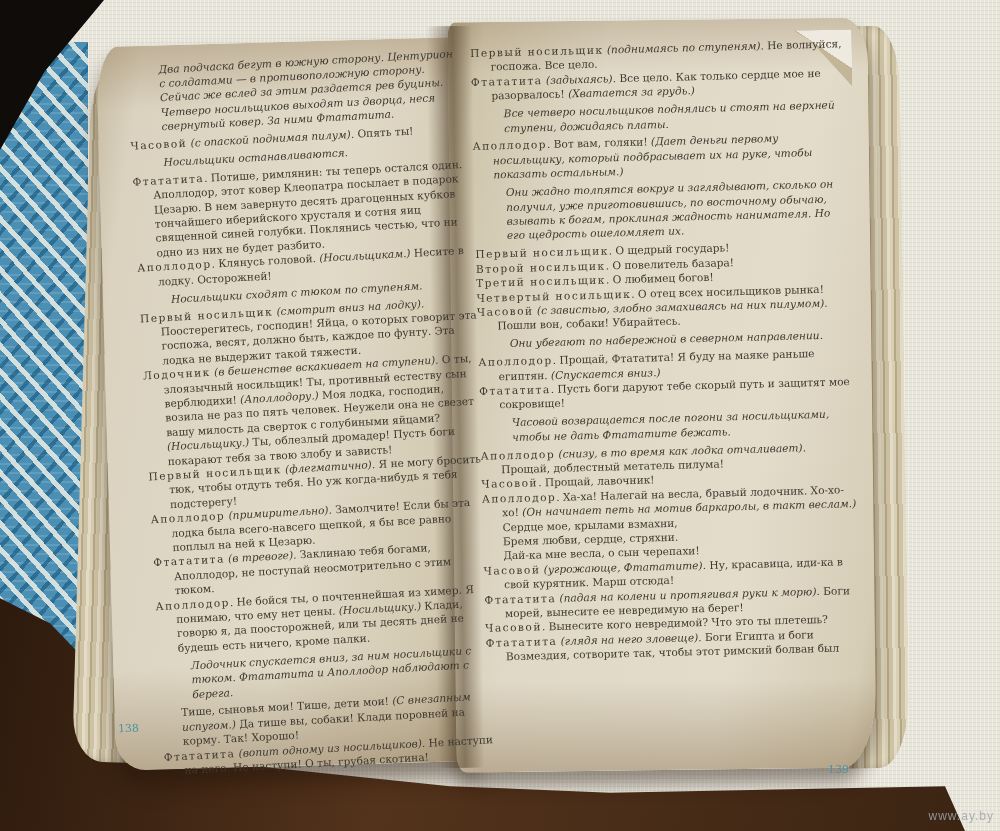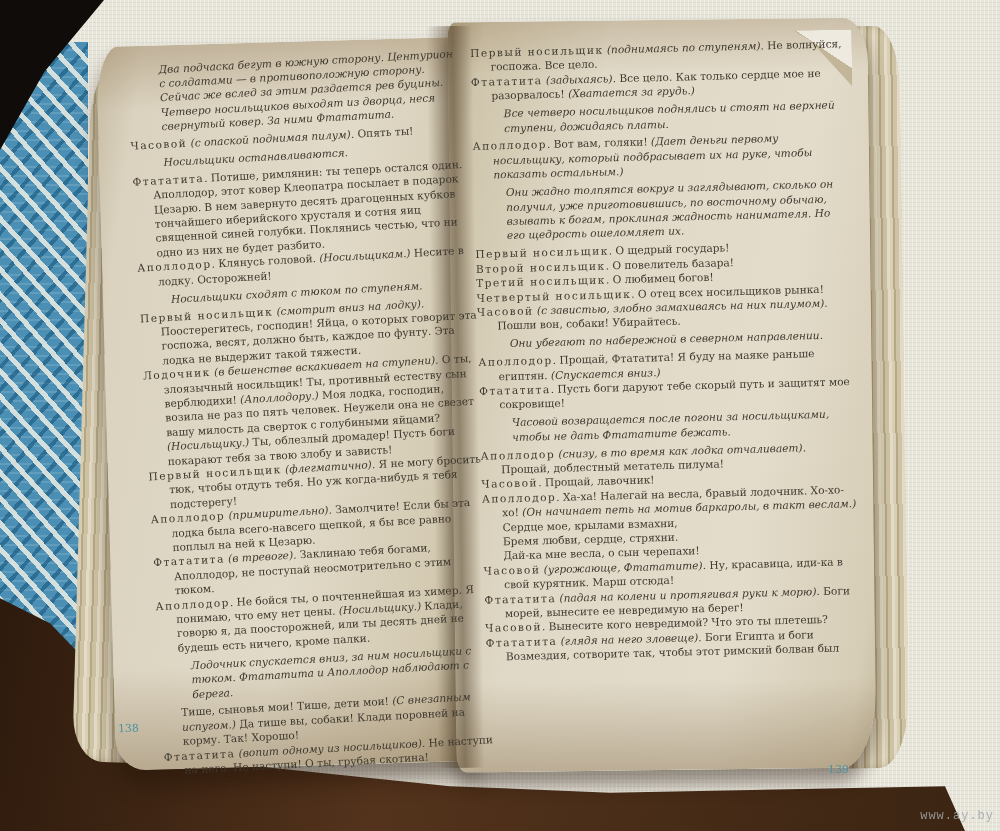--- a/index.html
+++ b/index.html
@@ -113,21 +113,21 @@
   .speaker{letter-spacing:.14em;}
   i{font-style:italic;}
   .pageno{
     position:absolute;color:#4d93a3;font-size:11px;
     font-family:"DejaVu Serif", serif;
   }
   .pageno-left{left:118px;top:722px;transform:rotate(-2deg);}
   .pageno-right{left:828px;top:727px;margin-top:36px;}
   .watermark{
     position:absolute;right:6px;bottom:8px;
-    font-family:Liberation Mono, monospace;
+    font-family:Liberation Sans, sans-serif;
     font-size:12px;color:#a2a6ab;letter-spacing:1px;
     opacity:.85;
   }
 </style>
 </head>
 <body>
 
 <div class="linen"></div>
 <div class="fabric"></div>
 <div class="dark-corner"></div>

